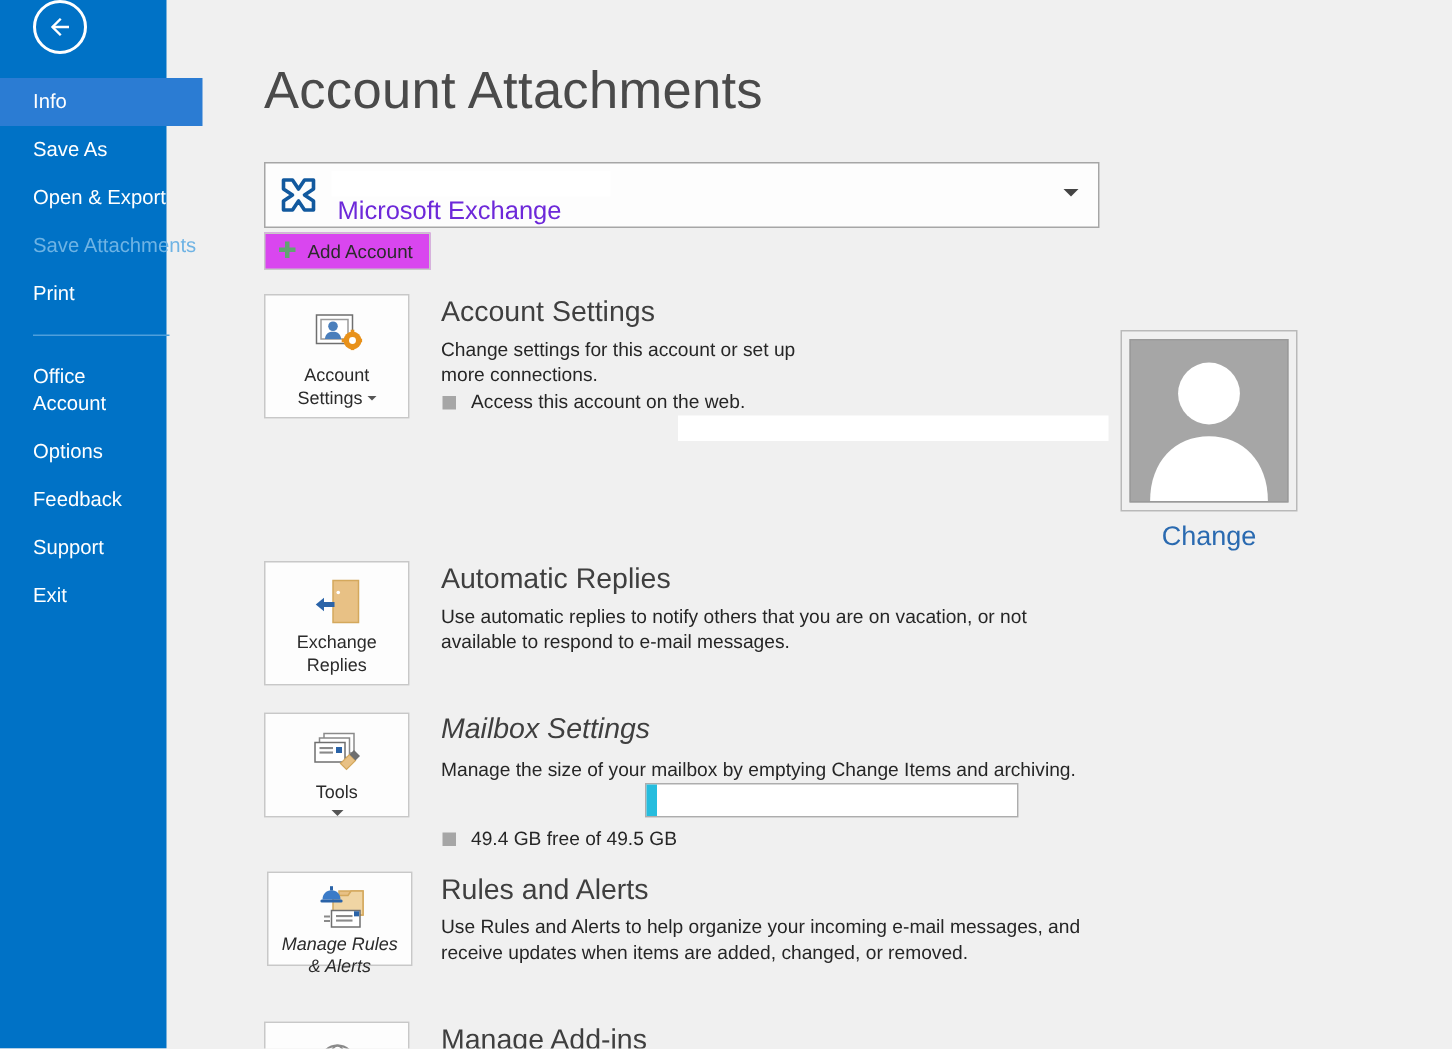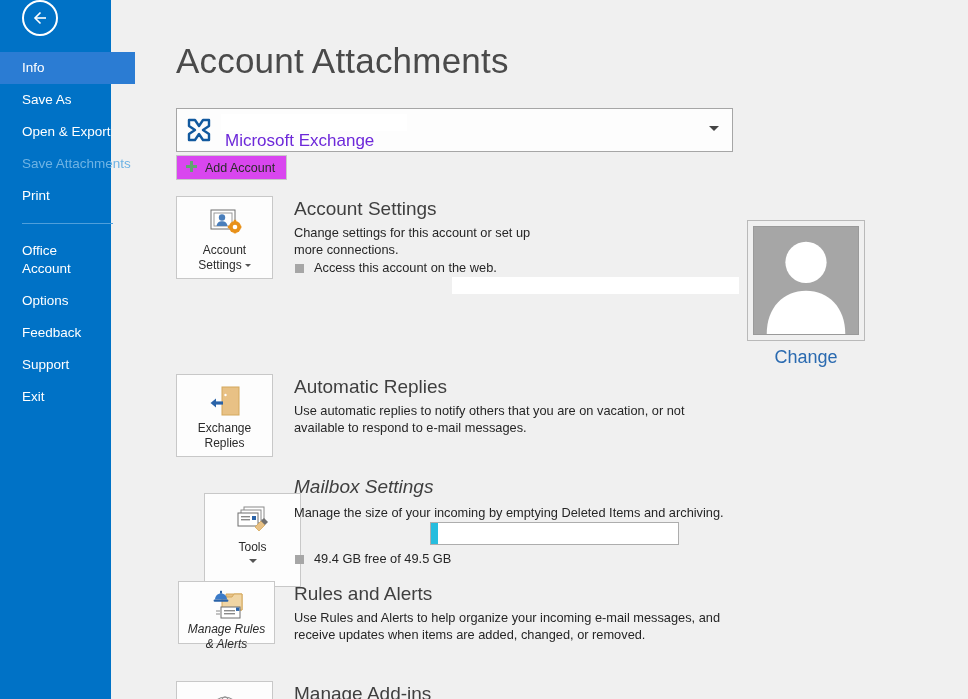--- a/index.html
+++ b/index.html
@@ -310,39 +310,39 @@
       </div>
       <div class="cap">
         <span>Exchange</span><br>
         <span>Replies</span>
       </div>
     </div>
 
     <div class="sec-head" style="left:159px; top:376px;">Automatic Replies</div>
     <div class="sec-desc" style="left:159px; top:402px; width:436px;">Use automatic replies to notify others that you are on vacation, or not available to respond to e-mail messages.</div>
 
-    <div class="feat-btn" style="left:41px; top:493px; height:94px;margin-left:28px;">
+    <div class="feat-btn" style="left:41px; top:475px; height:70px;">
       <div class="glyph">
         <svg width="38" height="32" viewBox="0 0 38 32">
           <rect x="10" y="2" width="20" height="13" fill="#ffffff" stroke="#8a8a8a" stroke-width="1"></rect>
           <rect x="7" y="5" width="20" height="13" fill="#ffffff" stroke="#8a8a8a" stroke-width="1"></rect>
           <rect x="4" y="8" width="20" height="13" fill="#ffffff" stroke="#6f6f6f" stroke-width="1"></rect>
           <rect x="7" y="11" width="9" height="1.4" fill="#8a8a8a"></rect>
           <rect x="7" y="14" width="9" height="1.4" fill="#8a8a8a"></rect>
           <rect x="18" y="11" width="4" height="4" fill="#2a63a8"></rect>
           <path d="M21 22 L27 16 L31 20 L25 26 Z" fill="#e8c185" stroke="#d4a85c" stroke-width="0.8"></path>
           <path d="M27 16 L31 20 L34 17 L30 13 Z" fill="#6f6f6f"></path>
         </svg>
       </div>
       <div class="cap">Tools</div>
       <div class="feat-caret-below"></div>
     </div>
 
     <div class="sec-head" style="left:159px; top:476px;font-style:italic;">Mailbox Settings</div>
-    <div class="sec-desc" style="left:159px; top:504px; width:460px;">Manage the size of your incoming by emptying Deleted Items and archiving.</div>
+    <div class="sec-desc" style="left:159px; top:504px; width:460px;">Manage the size of your mailbox by emptying Change Items and archiving.</div>
 
     <div class="progress-track">
       <div class="progress-fill" id="mailbox-fill" style="width: 3%;"></div>
     </div>
 
     <div class="bullet-row" style="left:160px; top:551px;">
       <span class="sq-bullet"></span>
       <span class="bl-text">49.4 GB free of 49.5 GB</span>
     </div>
 

